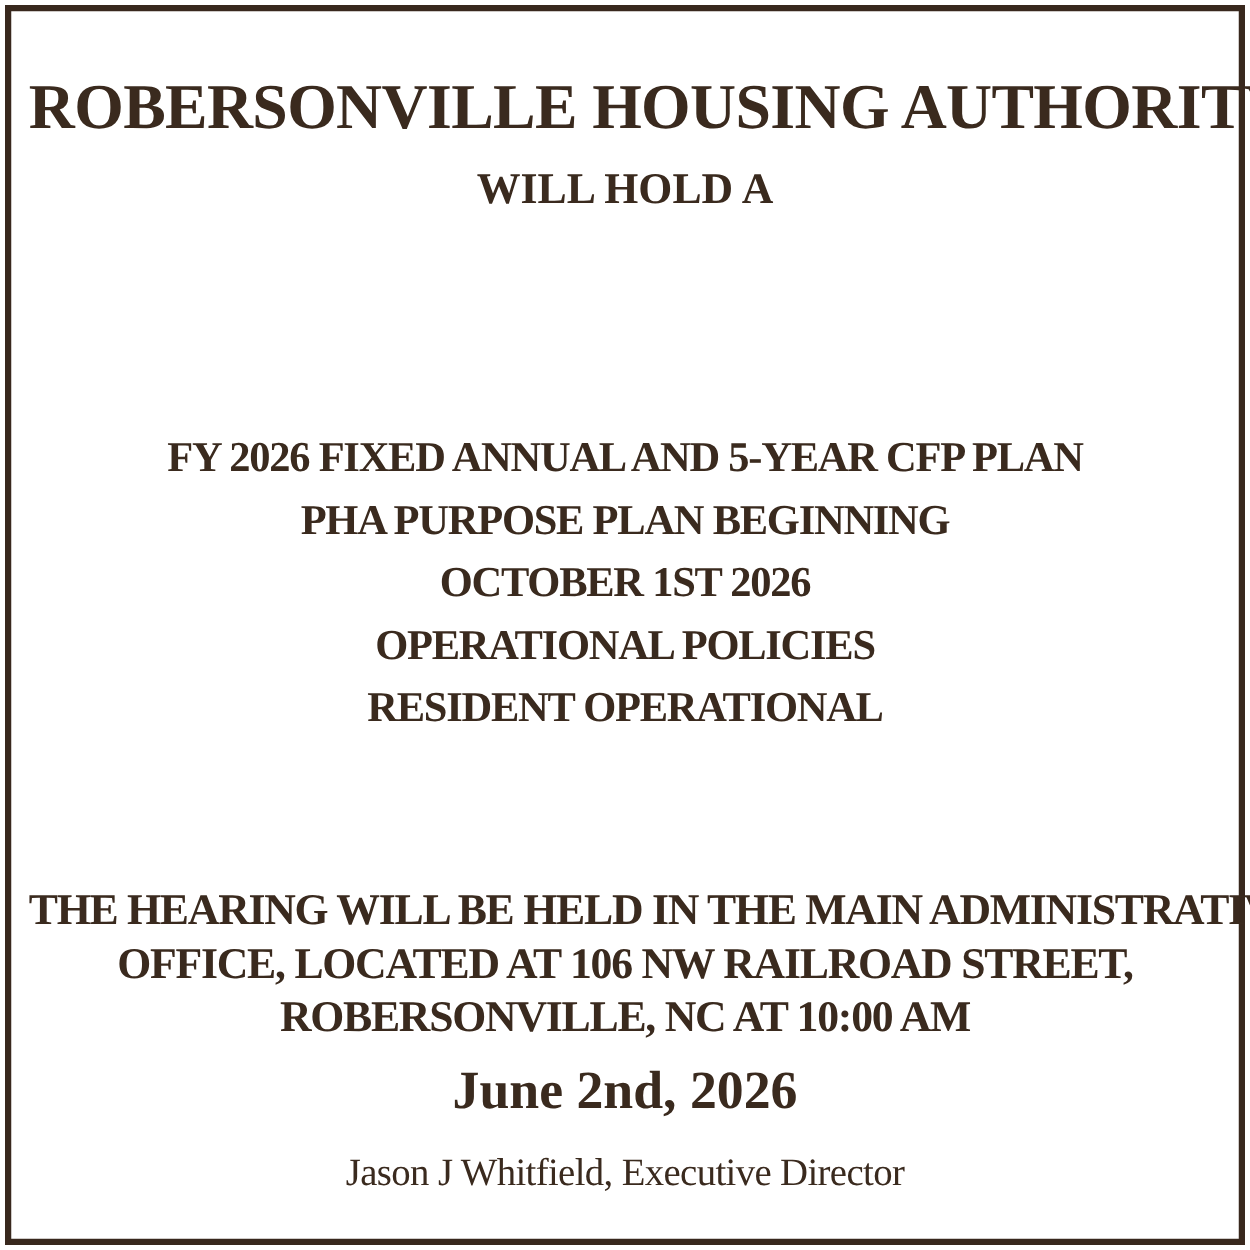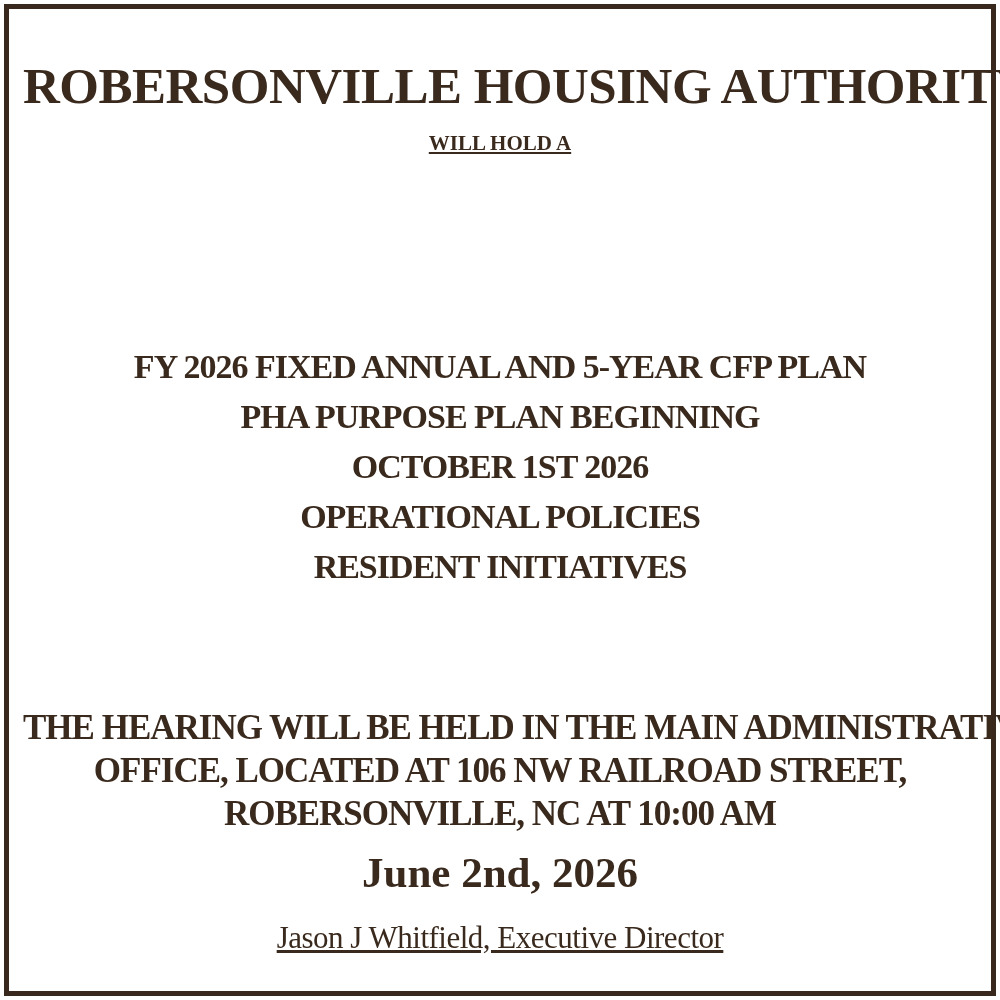--- a/index.html
+++ b/index.html
@@ -25,27 +25,27 @@
     position: absolute;
     left: 14px;
     right: 14px;
     text-align: center;
     color: #3a2a1e;
     font-weight: bold;
   }
   .line { white-space: nowrap; }
 
   .title          { top: 52px;  font-size: 51px; line-height: 1; letter-spacing: -0.5px; }
-  .will-hold      { top: 124px; font-size: 21px; line-height: 1; text-decoration: underline; }
+  .will-hold      { top: 124px; font-size: 35px; line-height: 1; }
   .public-hearing { top: 164px; font-size: 52px; line-height: 1; }
   .purpose        { top: 234px; font-size: 35px; line-height: 41px; letter-spacing: -0.5px; }
   .plan           { top: 333px; font-size: 34px; line-height: 50px; letter-spacing: -1px; }
   .location       { top: 697px; font-size: 35px; line-height: 43px; letter-spacing: -1px; }
   .date           { top: 842px; font-size: 43px; line-height: 1; }
-  .signature      { top: 913px; font-size: 31px; line-height: 1; font-weight: 400; letter-spacing: -0.5px; text-decoration: underline; }
+  .signature      { top: 913px; font-size: 31px; line-height: 1; font-weight: 400; letter-spacing: -0.5px; }
 </style>
 </head>
 <body>
 
 <div class="page">
   <div class="frame">
 
     <div class="block title">
       <div class="line">ROBERSONVILLE HOUSING AUTHORITY</div>
     </div>
@@ -56,21 +56,21 @@
 
 
     <div class="block purpose">
     </div>
 
     <div class="block plan">
       <div class="line">FY 2026 FIXED ANNUAL AND 5-YEAR CFP PLAN</div>
       <div class="line">PHA PURPOSE PLAN BEGINNING</div>
       <div class="line">OCTOBER 1ST 2026</div>
       <div class="line">OPERATIONAL POLICIES</div>
-      <div class="line">RESIDENT INITIATIVES</div>
+      <div class="line">RESIDENT OPERATIONAL</div>
     </div>
 
     <div class="block location">
       <div class="line">THE HEARING WILL BE HELD IN THE MAIN ADMINISTRATIVE</div>
       <div class="line">OFFICE, LOCATED AT 106 NW RAILROAD STREET,</div>
       <div class="line">ROBERSONVILLE, NC AT 10:00 AM</div>
     </div>
 
     <div class="block date">
       <div class="line">June 2nd, 2026</div>

